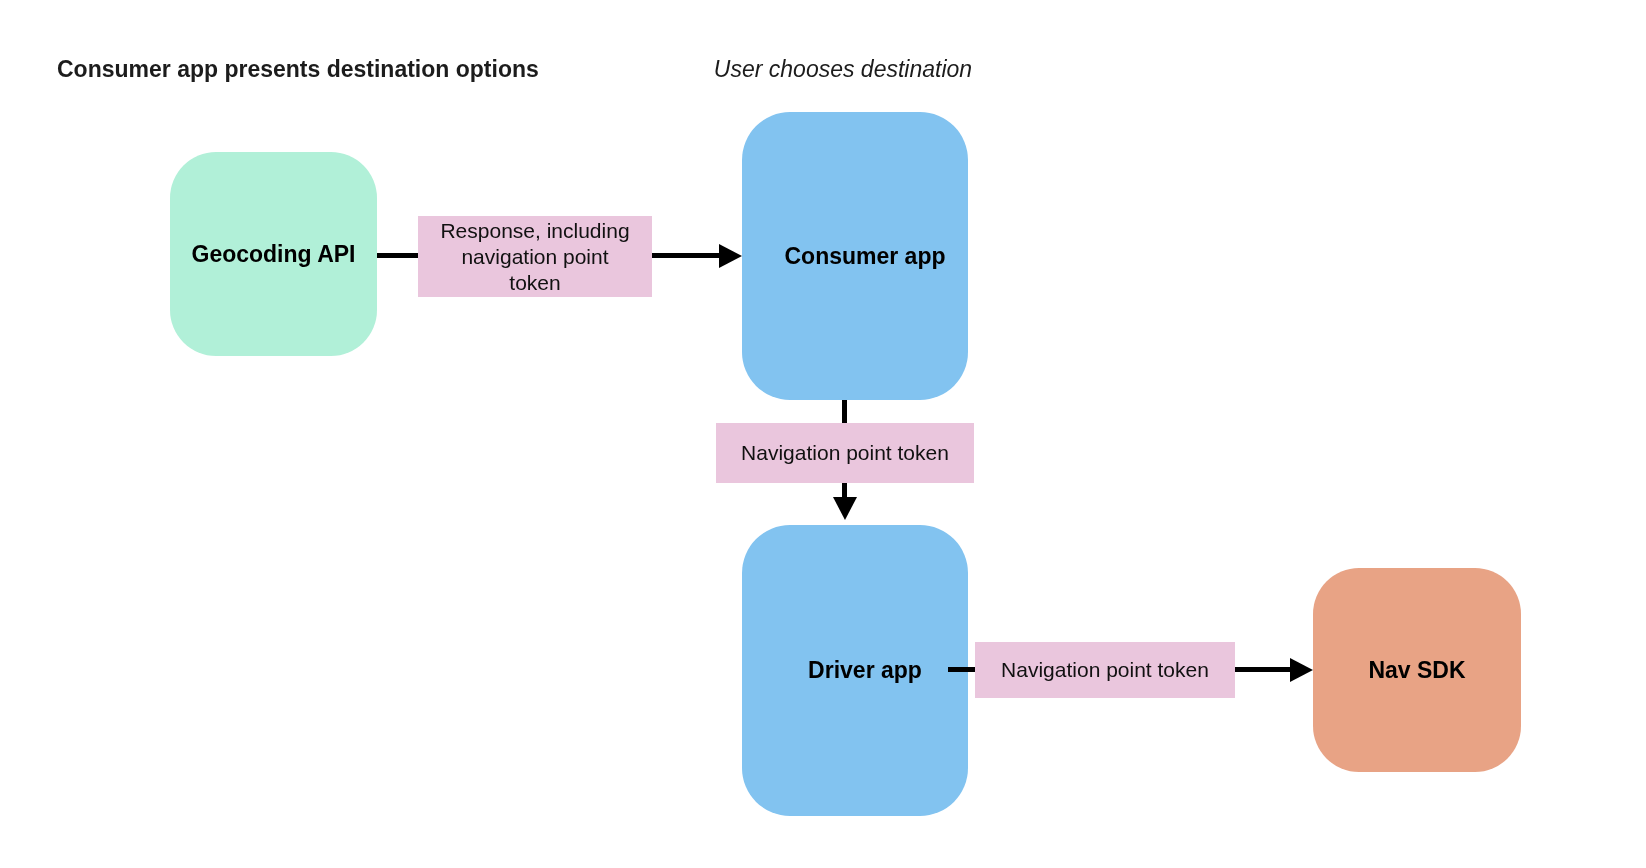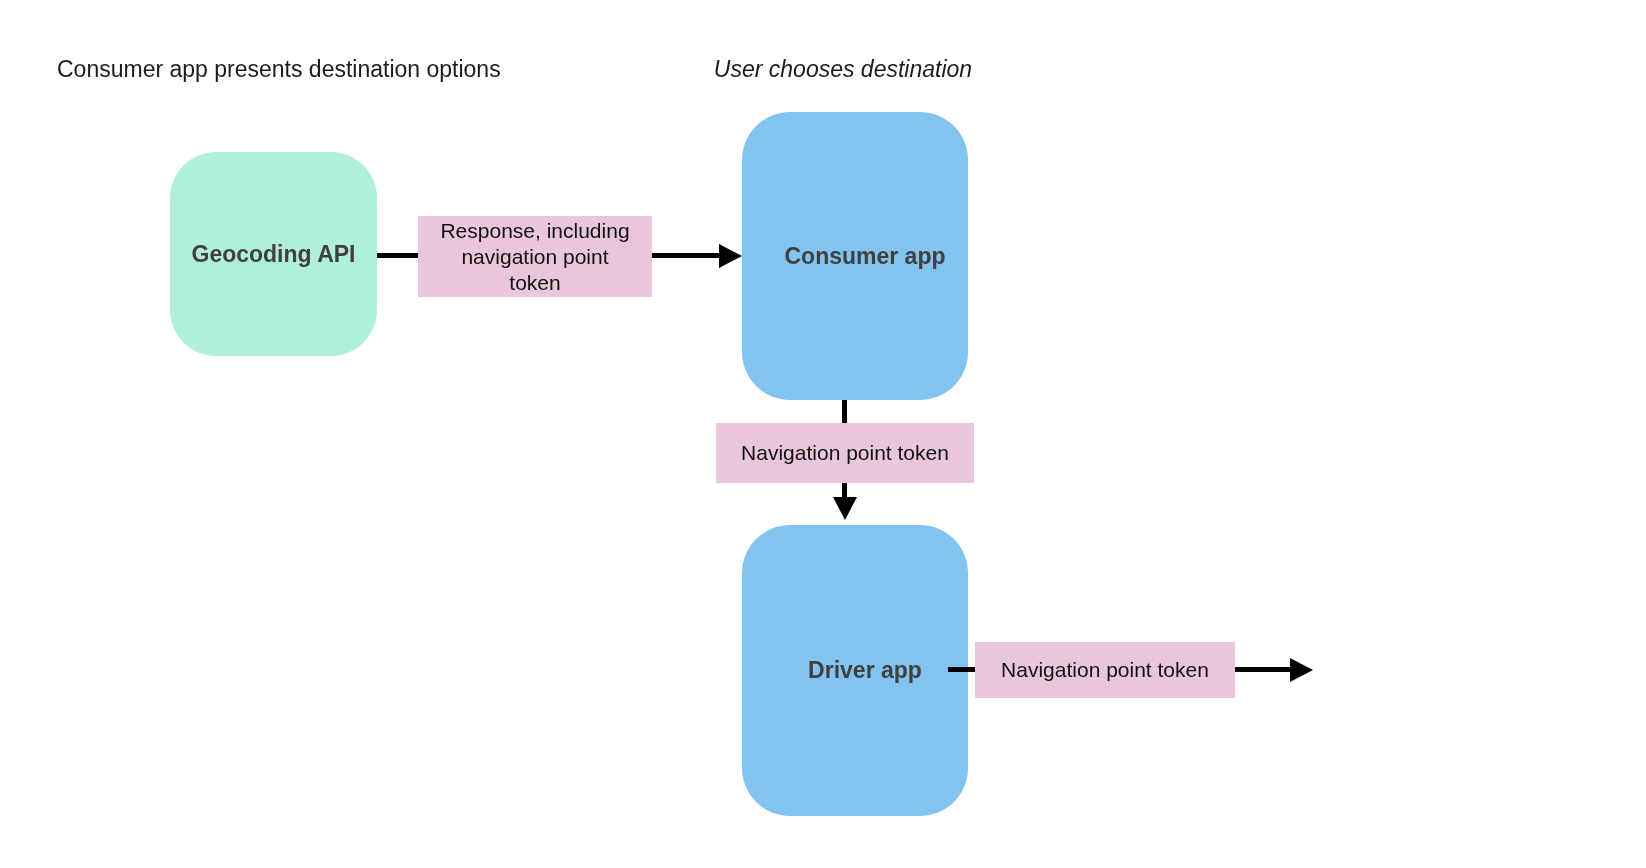--- a/index.html
+++ b/index.html
@@ -24,21 +24,21 @@
     white-space: nowrap;
   }
   .stage-heading.centered { transform: translateX(-50%); font-style: italic; }
   .node {
     position: absolute;
     display: flex;
     align-items: center;
     justify-content: center;
     font-size: 23px;
     font-weight: 700;
-    color: #404040;
+    color: #000000;
     text-align: center;
   }
   .node.square { border-radius: 46px; }
   .node.tall   { border-radius: 48px; padding-left: 20px; }
   .edge-label {
     position: absolute;
     display: flex;
     align-items: center;
     justify-content: center;
     text-align: center;
@@ -56,21 +56,21 @@
     border-left: 23px solid #000000;
   }
   .arrowhead-down {
     position: absolute; width: 0; height: 0;
     border-left: 12px solid transparent;
     border-right: 12px solid transparent;
     border-top: 23px solid #000000;
   }
 
   
-  #heading-1 { left: 57px; }
+  #heading-1 { left: 57px; font-weight: bold; }
   #heading-2 { left: 843px; }
   #heading-3 { left: 1398px; }
 
   #node-geocoding-api { left: 170px;  top: 152px; width: 207px; height: 204px; }
   #node-consumer-app  { left: 742px;  top: 112px; width: 206px; height: 288px; }
   #node-driver-app    { left: 742px;  top: 525px; width: 206px; height: 291px; }
   #node-nav-sdk       { left: 1313px; top: 568px; width: 208px; height: 204px; }
 
   #edge1-line-a   { left: 377px; top: 253px; width: 41px; }
   #edge1-label    { left: 418px; top: 216px; width: 234px; height: 81px; padding: 8px 19px; }
@@ -94,20 +94,21 @@
 
   <div id="heading-1" class="stage-heading">Consumer app presents destination options</div>
   <div id="heading-2" class="stage-heading centered">User chooses destination</div>
 
   <div id="node-geocoding-api" class="node square" style="background: rgb(177, 240, 216);">Geocoding API</div>
 
   <div id="node-consumer-app" class="node tall" style="background: rgb(130, 195, 240);">Consumer app</div>
 
   <div id="node-driver-app" class="node tall" style="background: rgb(130, 195, 240);">Driver app</div>
 
+  <div id="node-nav-sdk" class="node square" style="background: rgb(232, 163, 133);">Nav SDK</div>
 
   <div id="edge1-line-a" class="hline"></div>
   <div id="edge1-label" class="edge-label" style="background: rgb(234, 198, 221);">Response, including navigation point token</div>
   <div id="edge1-line-b" class="hline"></div>
   <div id="edge1-head" class="arrowhead-right"></div>
 
   <div id="edge2-line-a" class="vline"></div>
   <div id="edge2-label" class="edge-label" style="background: rgb(234, 198, 221);">Navigation point token</div>
   <div id="edge2-line-b" class="vline"></div>
   <div id="edge2-head" class="arrowhead-down"></div>

